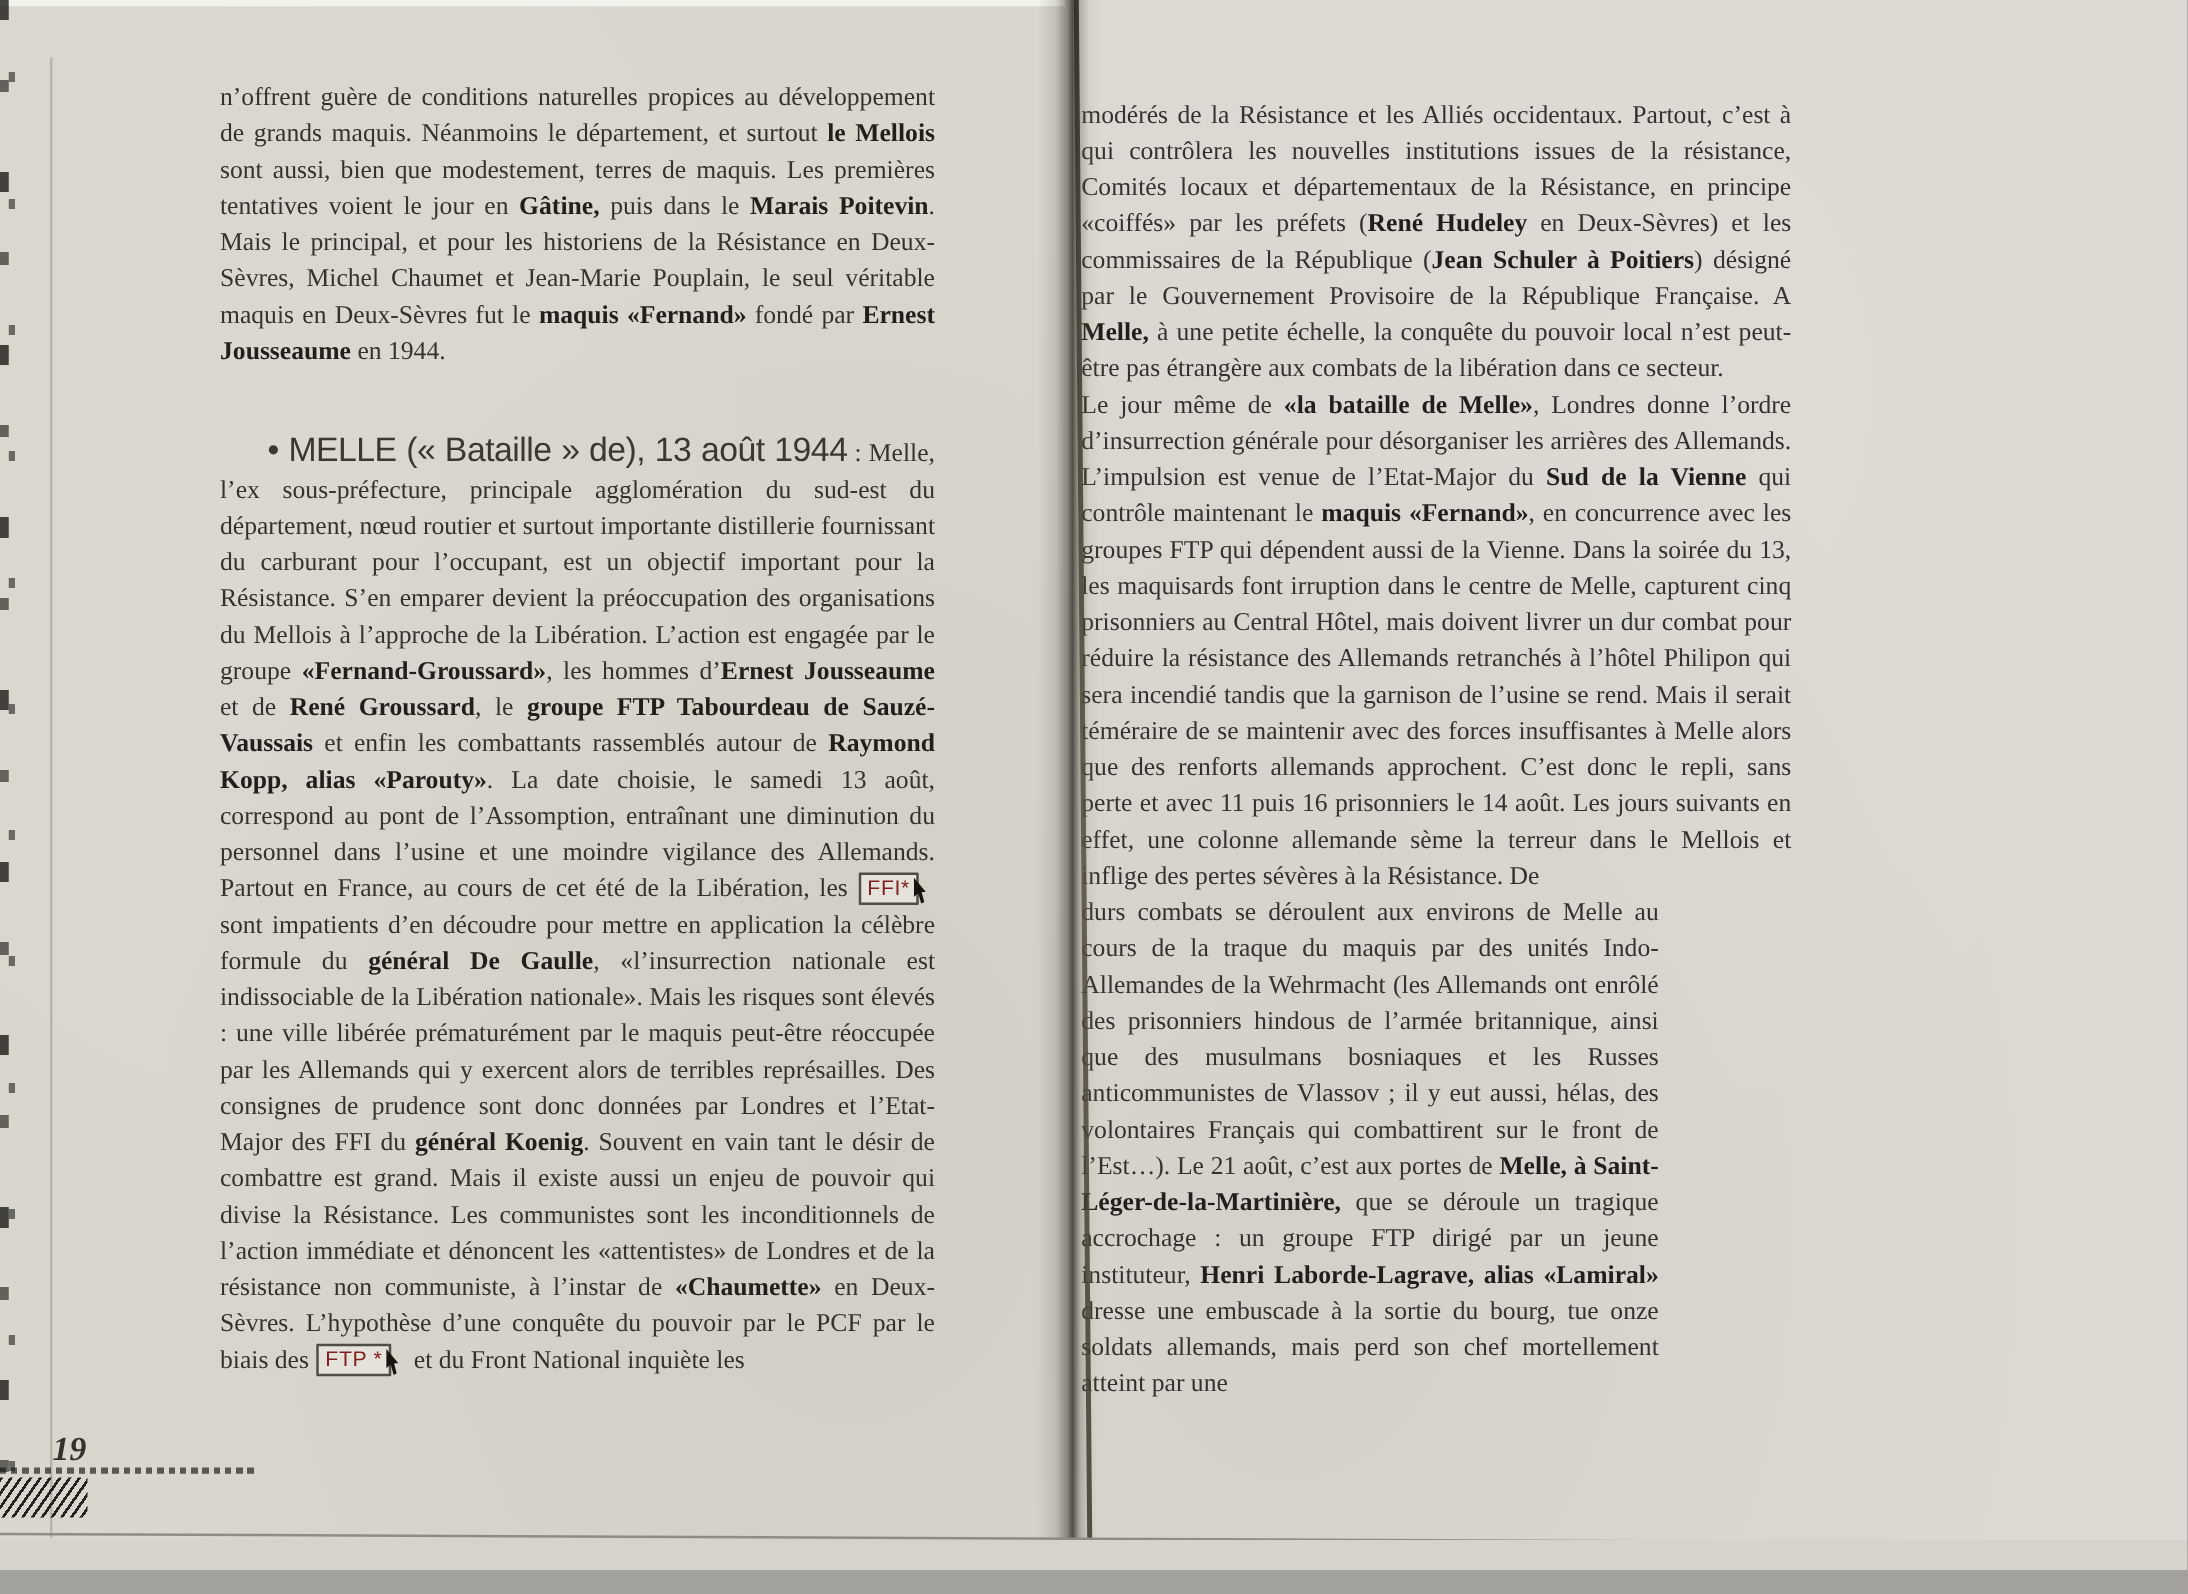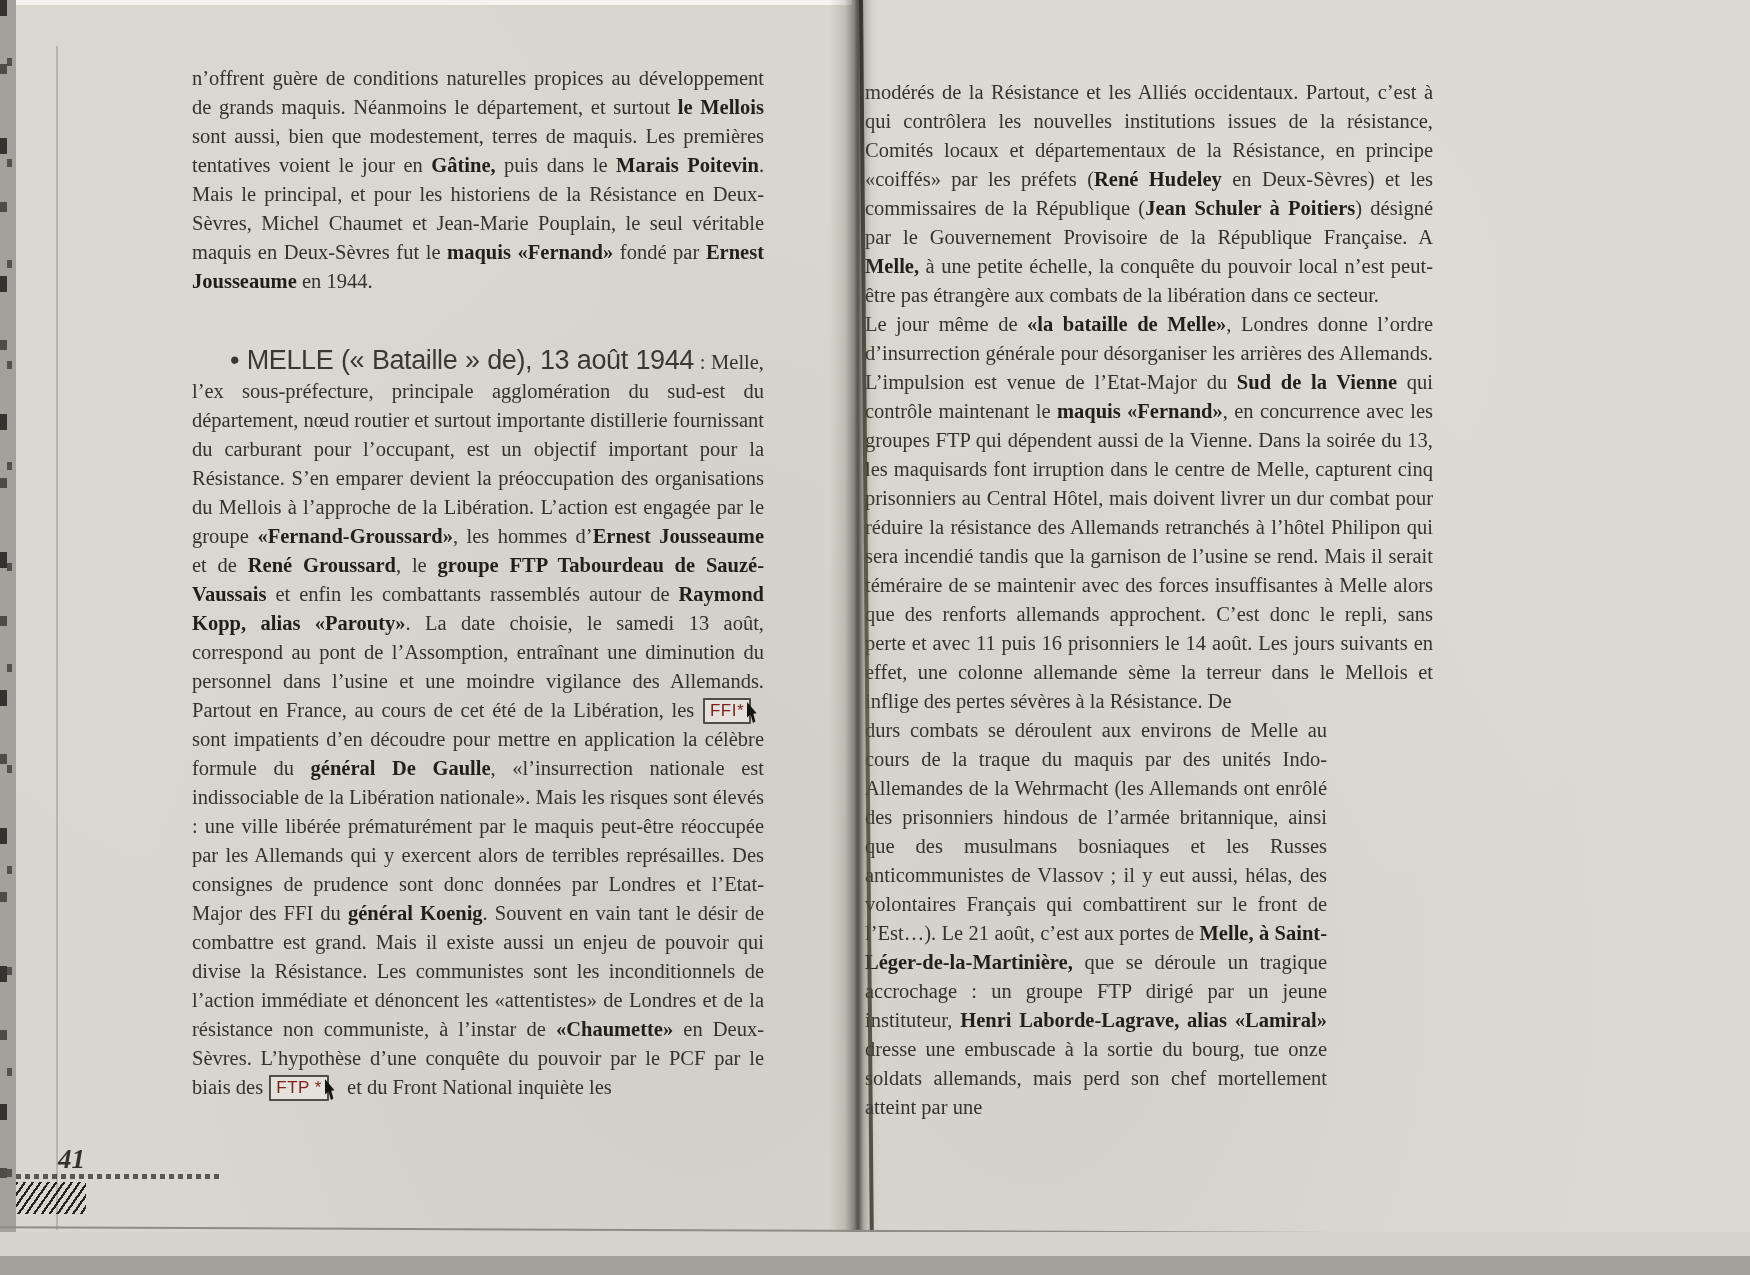--- a/index.html
+++ b/index.html
@@ -4,21 +4,21 @@
 <style>
   html,body{margin:0;padding:0;}
   body{
     width:1750px;height:1275px;position:relative;overflow:hidden;
     background:#a3a19b;
     font-family:"Liberation Serif","DejaVu Serif",serif;
   }
   .scan{position:absolute;inset:0;}
   .page{position:absolute;top:0;height:1232px;}
   .page-left{
-    left:16px;width:852px;background:#d8d6cd;
+    left:0;width:852px;background:#d8d6cd;
     background-image:radial-gradient(ellipse at 25% 30%, rgba(255,255,255,.05), transparent 55%),
                      radial-gradient(ellipse at 80% 75%, rgba(60,55,45,.05), transparent 60%);
   }
   .page-right{
     left:852px;width:898px;background:#dbd9d1;
     background-image:radial-gradient(ellipse at 60% 25%, rgba(255,255,255,.06), transparent 55%),
                      radial-gradient(ellipse at 20% 80%, rgba(60,55,45,.05), transparent 60%);
   }
   
   .col{position:absolute;color:#34322c;font-size:20.5px;line-height:29px;text-align:justify;}
@@ -102,21 +102,21 @@
 
 <div class="scan">
 
   <div class="page page-left">
     <div class="top-sliver"></div>
     <div class="edge-line-left"></div>
     <div class="col col-left">
       <p class="para-intro"><span>n’offrent guère de conditions naturelles propices au développement de grands maquis. Néanmoins le département, et surtout </span><span class="b">le Mellois</span><span> sont aussi, bien que modestement, terres de maquis. Les premières tentatives voient le jour en </span><span class="b">Gâtine,</span><span> puis dans le </span><span class="b">Marais Poitevin</span><span>. Mais le principal, et pour les historiens de la Résistance en Deux-Sèvres, Michel Chaumet et Jean-Marie Pouplain, le seul véritable maquis en Deux-Sèvres fut le </span><span class="b">maquis «Fernand»</span><span> fondé par </span><span class="b">Ernest Jousseaume</span><span> en 1944.</span></p>
       <p class="para-entry"><span class="h">• MELLE (« Bataille » de), 13 août 1944</span><span> : Melle, l’ex sous-préfecture, principale agglomération du sud-est du département, nœud routier et surtout importante distillerie fournissant du carburant pour l’occupant, est un objectif important pour la Résistance. S’en emparer devient la préoccupation des organisations du Mellois à l’approche de la Libération. L’action est engagée par le groupe </span><span class="b">«Fernand-Groussard»</span><span>, les hommes d’</span><span class="b">Ernest Jousseaume</span><span> et de </span><span class="b">René Groussard</span><span>, le </span><span class="b">groupe FTP Tabourdeau de Sauzé-Vaussais</span><span> et enfin les combattants rassemblés autour de </span><span class="b">Raymond Kopp, alias «Parouty»</span><span>. La date choisie, le samedi 13 août, correspond au pont de l’Assomption, entraînant une diminution du personnel dans l’usine et une moindre vigilance des Allemands. Partout en France, au cours de cet été de la Libération, les </span><span class="boxed">FFI*</span><span class="cursor-glyph"></span><span> sont impatients d’en découdre pour mettre en application la célèbre formule du </span><span class="b">général De Gaulle</span><span>, «l’insurrection nationale est indissociable de la Libération nationale». Mais les risques sont élevés : une ville libérée prématurément par le maquis peut-être réoccupée par les Allemands qui y exercent alors de terribles représailles. Des consignes de prudence sont donc données par Londres et l’Etat-Major des FFI du </span><span class="b">général Koenig</span><span>. Souvent en vain tant le désir de combattre est grand. Mais il existe aussi un enjeu de pouvoir qui divise la Résistance. Les communistes sont les inconditionnels de l’action immédiate et dénoncent les «attentistes» de Londres et de la résistance non communiste, à l’instar de </span><span class="b">«Chaumette»</span><span> en Deux-Sèvres. L’hypothèse d’une conquête du pouvoir par le PCF par le biais des </span><span class="boxed">FTP *</span><span class="cursor-glyph"></span><span> et du Front National inquiète les</span></p>
     </div>
-    <div class="pagenum pagenum-left">41</div>
+    <div class="pagenum pagenum-left">19</div>
     <div class="dot-row"></div>
     <div class="hatch hatch-left"></div>
   </div>
 
   <div class="page page-right">
 
     <div class="col col-right">
       <p><span>modérés de la Résistance et les Alliés occidentaux. Partout, c’est à qui contrôlera les nouvelles institutions issues de la résistance, Comités locaux et départementaux de la Résistance, en principe «coiffés» par les préfets (</span><span class="b">René Hudeley</span><span> en Deux-Sèvres) et les commissaires de la République (</span><span class="b">Jean Schuler à Poitiers</span><span>) désigné par le Gouvernement Provisoire de la République Française. A </span><span class="b">Melle,</span><span> à une petite échelle, la conquête du pouvoir local n’est peut-être pas étrangère aux combats de la libération dans ce secteur.</span></p>
       <p><span>Le jour même de </span><span class="b">«la bataille de Melle»</span><span>, Londres donne l’ordre d’insurrection générale pour désorganiser les arrières des Allemands. L’impulsion est venue de l’Etat-Major du </span><span class="b">Sud de la Vienne</span><span> qui contrôle maintenant le </span><span class="b">maquis «Fernand»</span><span>, en concurrence avec les groupes FTP qui dépendent aussi de la Vienne. Dans la soirée du 13, les maquisards font irruption dans le centre de Melle, capturent cinq prisonniers au Central Hôtel, mais doivent livrer un dur combat pour réduire la résistance des Allemands retranchés à l’hôtel Philipon qui sera incendié tandis que la garnison de l’usine se rend. Mais il serait téméraire de se maintenir avec des forces insuffisantes à Melle alors que des renforts allemands approchent. C’est donc le repli, sans perte et avec 11 puis 16 prisonniers le 14 août. Les jours suivants en effet, une colonne allemande sème la terreur dans le Mellois et inflige des pertes sévères à la Résistance. De</span></p>
       <p class="para-narrow"><span>durs combats se déroulent aux environs de Melle au cours de la traque du maquis par des unités Indo-Allemandes de la Wehrmacht (les Allemands ont enrôlé des prisonniers hindous de l’armée britannique, ainsi que des musulmans bosniaques et les Russes anticommunistes de Vlassov ; il y eut aussi, hélas, des volontaires Français qui combattirent sur le front de l’Est…). Le 21 août, c’est aux portes de </span><span class="b">Melle, à Saint-Léger-de-la-Martinière,</span><span> que se déroule un tragique accrochage : un groupe FTP dirigé par un jeune instituteur, </span><span class="b">Henri Laborde-Lagrave, alias «Lamiral»</span><span> dresse une embuscade à la sortie du bourg, tue onze soldats allemands, mais perd son chef mortellement atteint par une</span></p>

